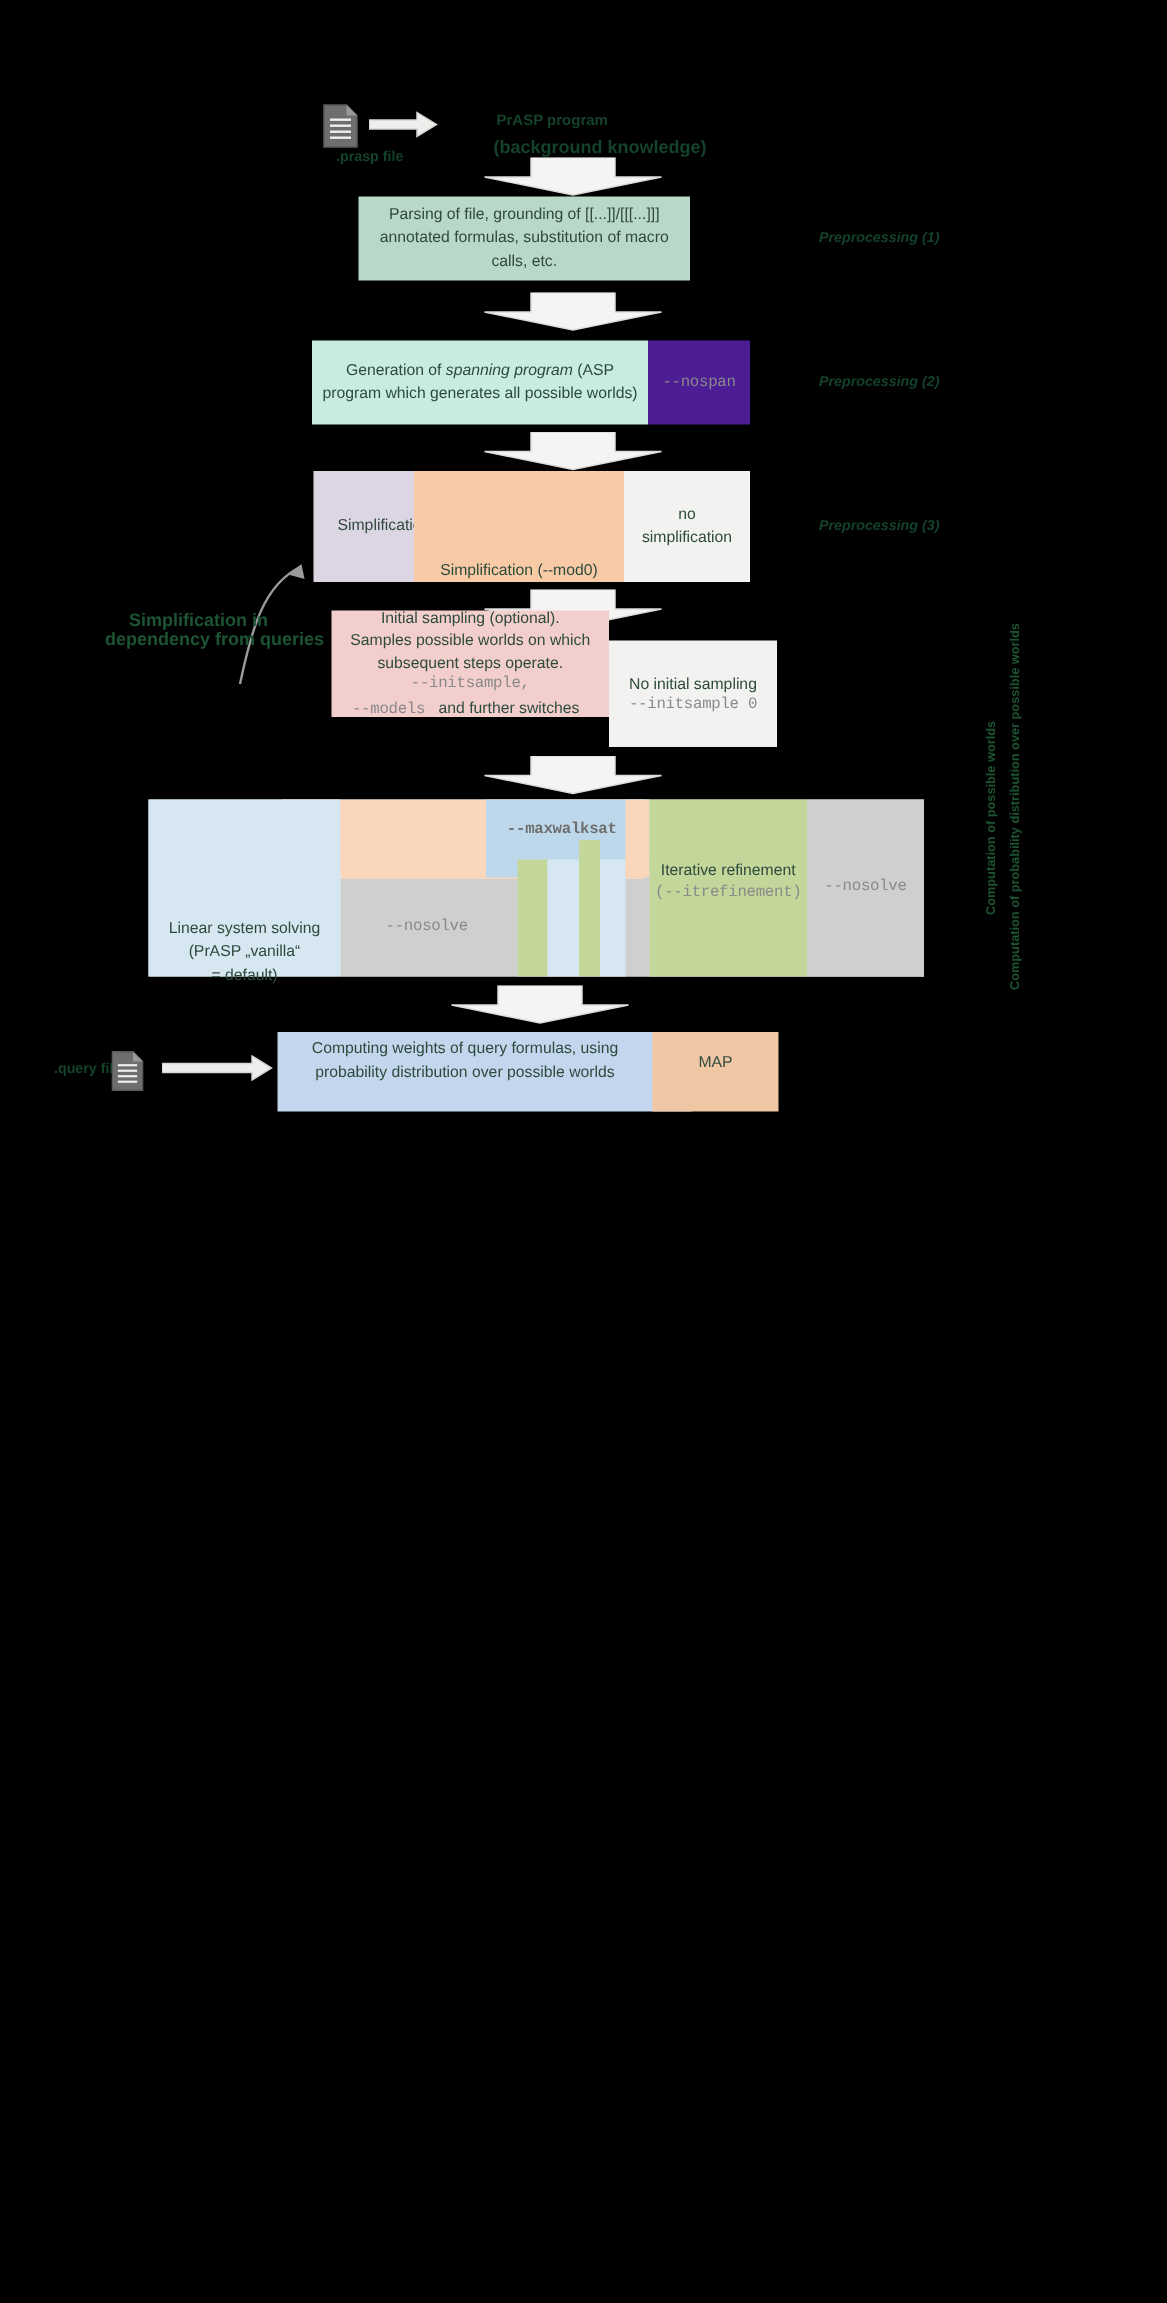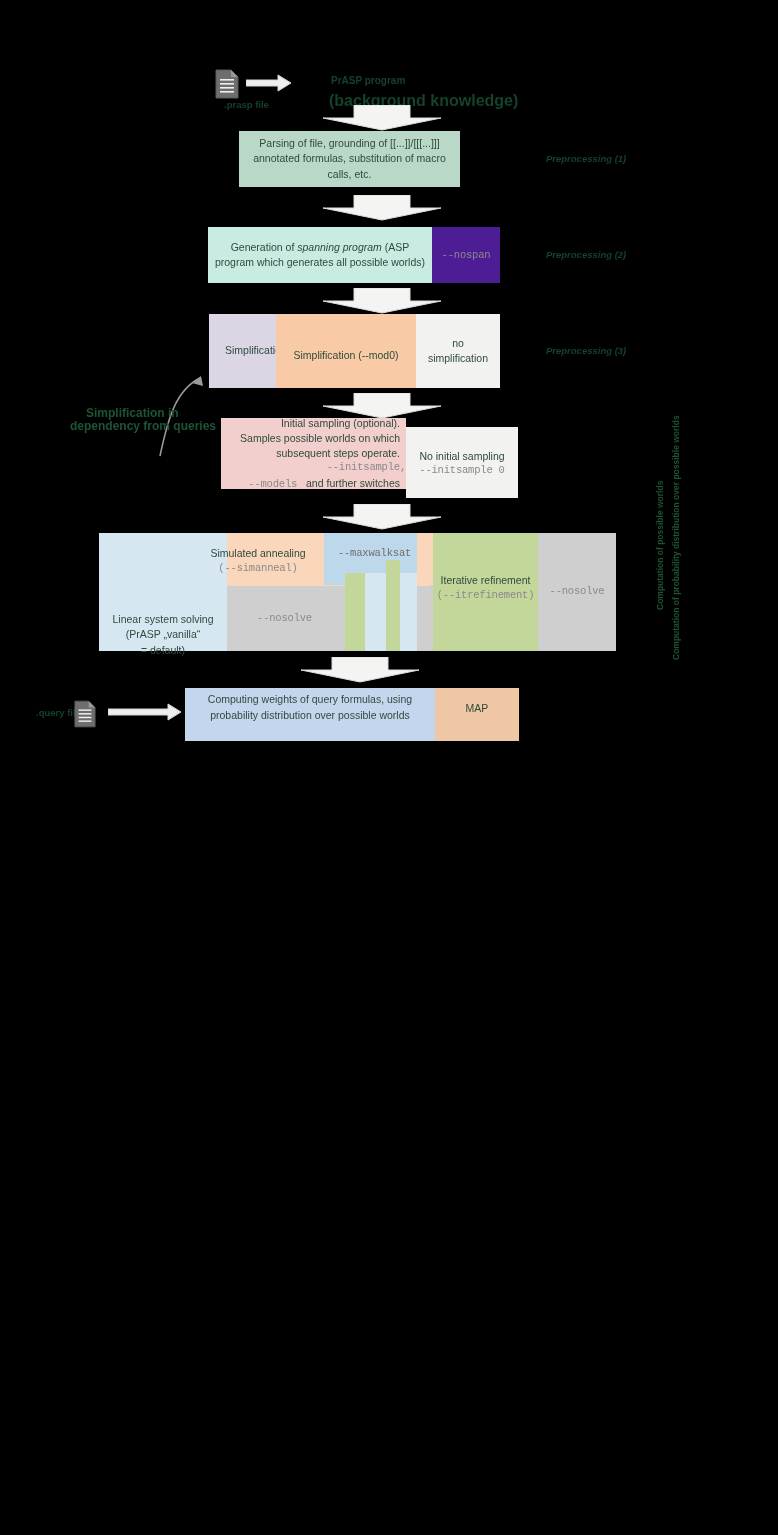--- a/index.html
+++ b/index.html
@@ -28,21 +28,21 @@
       <rect x="5" y="22" width="14" height="1.6" fill="#efefef"></rect>
     </svg>
   </div>
   <div class="vert grn" style="left:200px;top:99px;font-size:9.5px;">.prasp file</div>
 
   <svg class="arrowdn" style="left:246px;top:74px;" width="46" height="18" viewBox="0 0 46 18">
     <polygon points="0,6 32,6 32,1 45,9 32,17 32,12 0,12" fill="#eeeeec" stroke="#d5d5d3" stroke-width="1"></polygon>
   </svg>
 
   <div class="vert grn" style="left:307px;top:74px;font-size:10px;">PrASP program</div>
-  <div class="vert grn" style="left:305px;top:90px;font-size:16px;">(background knowledge)</div>
+  <div class="vert grn" style="left:305px;top:90px;font-size:12px;">(background knowledge)</div>
 
   <svg class="arrowdn" style="left:322px;top:105px;" width="120" height="26" viewBox="0 0 120 26">
     <polygon points="32,0 88,0 88,13 119,13 60,25 1,13 32,13" fill="#f4f4f2" stroke="#dcdcda" stroke-width="1"></polygon>
   </svg>
 
   <div class="box" style="left:239px;top:131px;width:221px;height:56px;background:#b9d8c8;">
     <div class="txt">Parsing of file, grounding of [[...]]/[[[...]]] annotated formulas, substitution of macro calls, etc.</div>
   </div>
   <div class="vert grn" style="left:522px;top:153px;font-style:italic;font-size:9.5px;">Preprocessing (1)</div>
 
@@ -63,42 +63,42 @@
   <svg class="arrowdn" style="left:322px;top:288px;" width="120" height="26" viewBox="0 0 120 26">
     <polygon points="32,0 88,0 88,13 119,13 60,25 1,13 32,13" fill="#f4f4f2" stroke="#dcdcda" stroke-width="1"></polygon>
   </svg>
 
   <div class="box" style="left:209px;top:314px;width:236px;height:74px;background:#dcd5e4;justify-content:flex-start;">
     <div class="txt" style="padding-left:16px;text-align:left;">
       <span>Simplification (--mod1)</span>
     </div>
   </div>
 
-  <div class="box" style="left:276px;top:314px;width:140px;height:74px;background:#f8cba6;align-items:center;">
+  <div class="box" style="left:276px;top:314px;width:140px;height:74px;background:#f8cba6;align-items:flex-end;">
     <div class="txt" style="padding-top:10px;">Simplification (--mod0)</div>
   </div>
 
   <div class="box" style="left:416px;top:314px;width:84px;height:74px;background:#f2f2f0;flex-direction:column;">
     <div class="txt">no</div>
     <div class="txt">simplification</div>
   </div>
   <div class="vert grn" style="left:522px;top:345px;font-style:italic;font-size:9.5px;">Preprocessing (3)</div>
 
   <svg class="arrowdn" style="left:100px;top:348px;" width="110" height="110" viewBox="0 0 110 110">
     <path d="M60,108 C68,70 76,42 100,30" fill="none" stroke="#9b9b9b" stroke-width="1.6"></path>
     <polygon points="101,28 92,35 103,38" fill="#9b9b9b"></polygon>
   </svg>
   <div class="vert grn2" style="left:86px;top:405px;">Simplification in</div>
   <div class="vert grn2" style="left:70px;top:418px;">dependency from queries</div>
 
   <svg class="arrowdn" style="left:322px;top:393px;" width="120" height="26" viewBox="0 0 120 26">
     <polygon points="32,0 88,0 88,13 119,13 60,25 1,13 32,13" fill="#f4f4f2" stroke="#dcdcda" stroke-width="1"></polygon>
   </svg>
 
-  <div class="box" style="left:221px;top:418px;width:185px;height:71px;background:#f2cfcd;flex-direction:column;align-items:flex-end;">
+  <div class="box" style="left:221px;top:407px;width:185px;height:71px;background:#f2cfcd;flex-direction:column;">
     <div class="txt">Initial sampling (optional).</div>
     <div class="txt">Samples possible worlds on which</div>
     <div class="txt">subsequent steps operate.</div>
     <div class="mono">--initsample,</div>
     <div>
       <span class="mono">--models</span><span class="txt"> and further switches</span>
     </div>
   </div>
   <div class="box" style="left:406px;top:427px;width:112px;height:71px;background:#f2f2f0;flex-direction:column;">
     <div class="txt">No initial sampling</div>
@@ -127,25 +127,21 @@
 
   <div style="position:absolute;left:433px;top:533px;width:105px;height:118px;background:#c4d79b;"></div>
 
   <div style="position:absolute;left:538px;top:533px;width:78px;height:118px;background:#cfcfcf;"></div>
 
   <div class="box" style="left:99px;top:604px;width:128px;height:62px;flex-direction:column;">
     <div class="txt">Linear system solving</div>
     <div class="txt">(PrASP „vanilla“</div>
     <div class="txt">= default)</div>
   </div>
-  <div class="box" style="left:188px;top:540px;width:140px;height:40px;flex-direction:column;">
-    <div class="txt">Simulated annealing</div>
-    <div class="mono">(--simanneal)</div>
-  </div>
-  <div class="box" style="left:324px;top:543px;width:101px;height:20px;">
+  <div class="box" style="left:324px;top:543px;width:101px;height:20px;font-weight:bold;">
     <div class="mono" style="color:#6f6f6f;">--maxwalksat</div>
   </div>
   <div class="box" style="left:428px;top:570px;width:115px;height:34px;flex-direction:column;">
     <div class="txt">Iterative refinement</div>
     <div class="mono">(--itrefinement)</div>
   </div>
   <div class="box" style="left:227px;top:608px;width:115px;height:20px;">
     <div class="mono">--nosolve</div>
   </div>
   <div class="box" style="left:538px;top:581px;width:78px;height:20px;">

